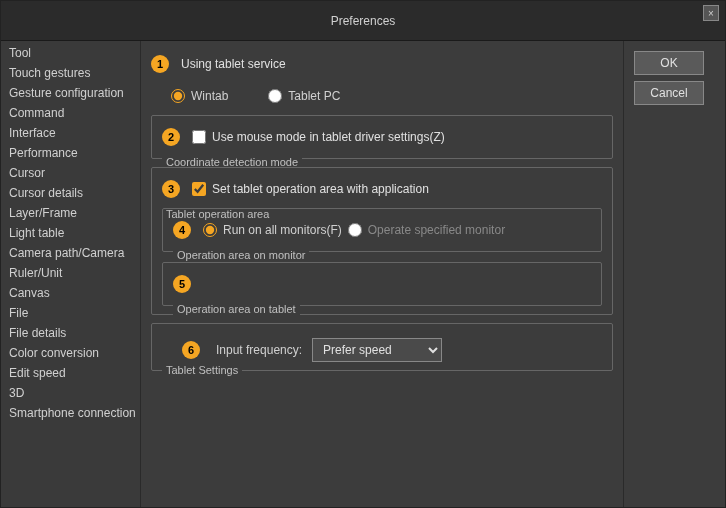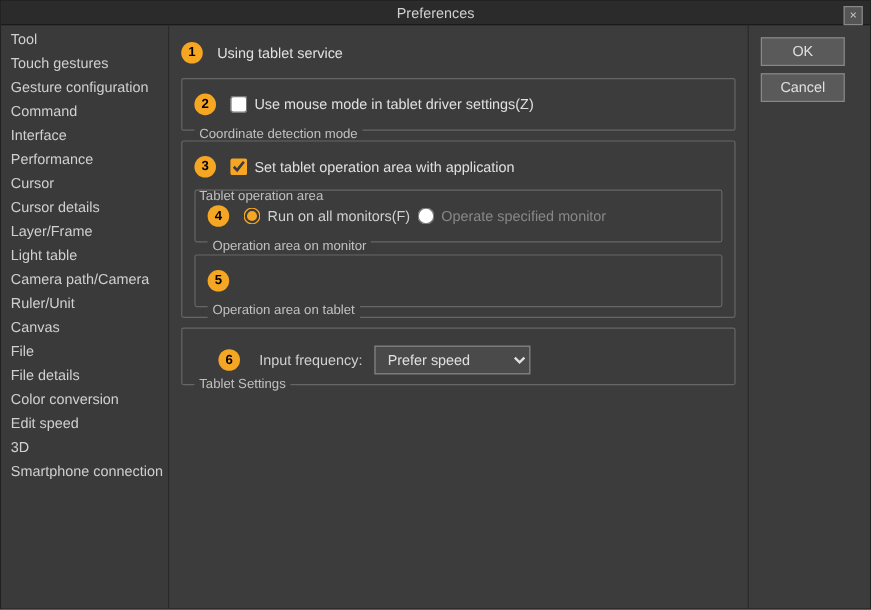--- a/index.html
+++ b/index.html
@@ -18,21 +18,21 @@
       width: 726px;
       height: 508px;
       background: #3c3c3c;
       border: 1px solid #222;
       display: flex;
       flex-direction: column;
       color: #e0e0e0;
     }
     .title-bar {
       background: #2b2b2b;
-      height: 20px;
+      height: 40px;
       display: flex;
       align-items: center;
       justify-content: center;
       position: relative;
       border-bottom: 1px solid #1a1a1a;
     }
     .title-bar-text {
       font-size: 12px;
       color: #d0d0d0;
     }
@@ -230,20 +230,30 @@
         <div class="sidebar-item">Edit speed</div>
         <div class="sidebar-item">3D</div>
         <div class="sidebar-item">Smartphone connection</div>
       </div>
     <div class="main-content">
 
       <div class="row">
         <span class="numbered-badge">1</span>
         <span>Using tablet service</span>
       </div>
+      <div class="top-radio-section">
+        <div class="radio-row">
+          <input type="radio" name="tablet-service" id="wintab" checked="" style="">
+          <label class="radio-label" for="wintab">Wintab</label>
+        </div>
+        <div class="radio-row">
+          <input type="radio" name="tablet-service" id="tabletpc" style="">
+          <label class="radio-label" for="tabletpc">Tablet PC</label>
+        </div>
+      </div>
 
       <div class="section-group">
         <span class="section-label">Coordinate detection mode</span>
         <div class="row" style="margin-top:4px;">
           <span class="numbered-badge">2</span>
           <div class="checkbox-row">
             <input type="checkbox" id="use-mouse-mode" style="">
             <label for="use-mouse-mode">Use mouse mode in tablet driver settings(Z)</label>
           </div>
         </div>

